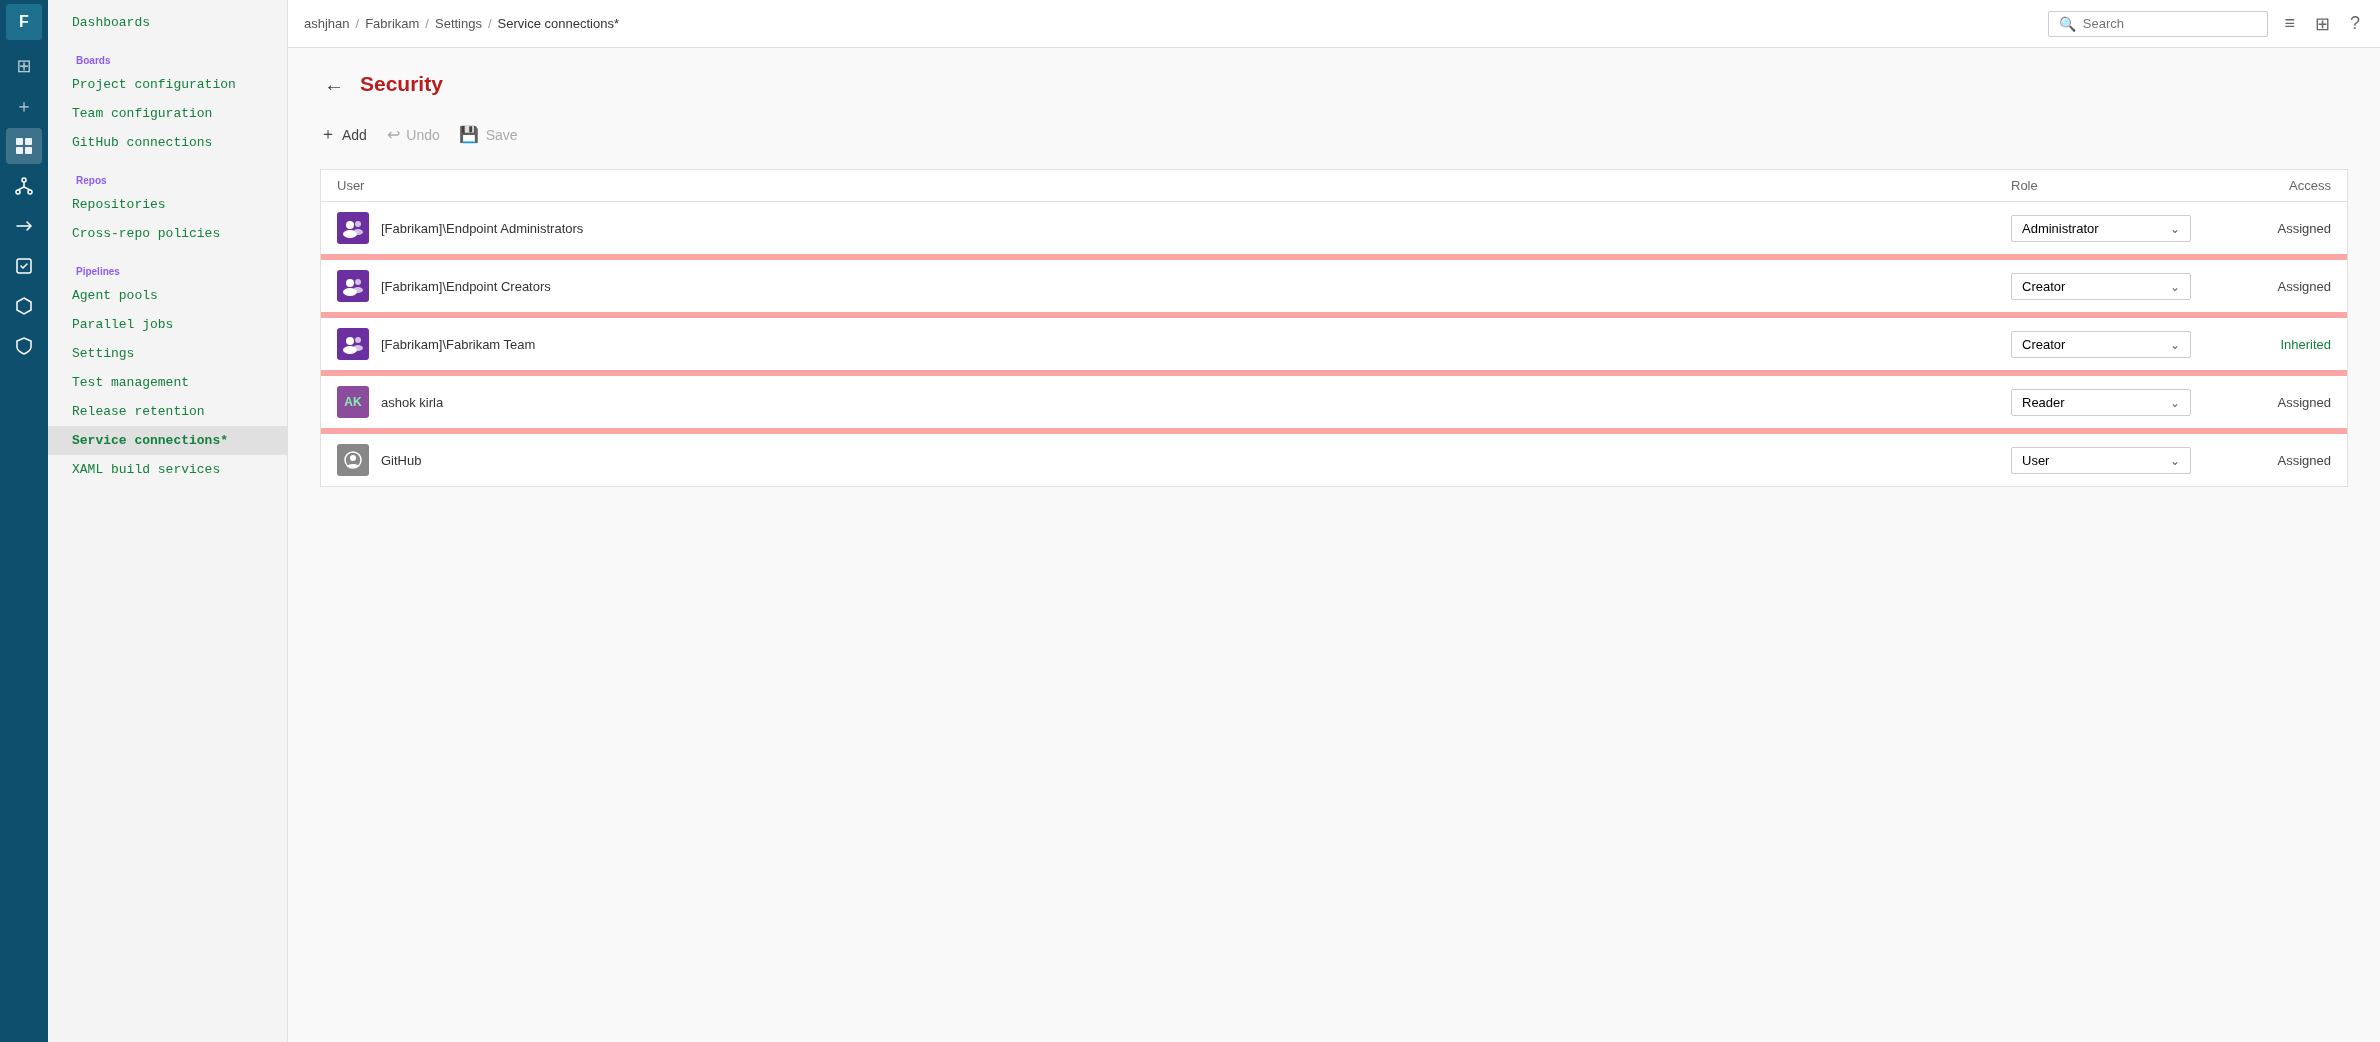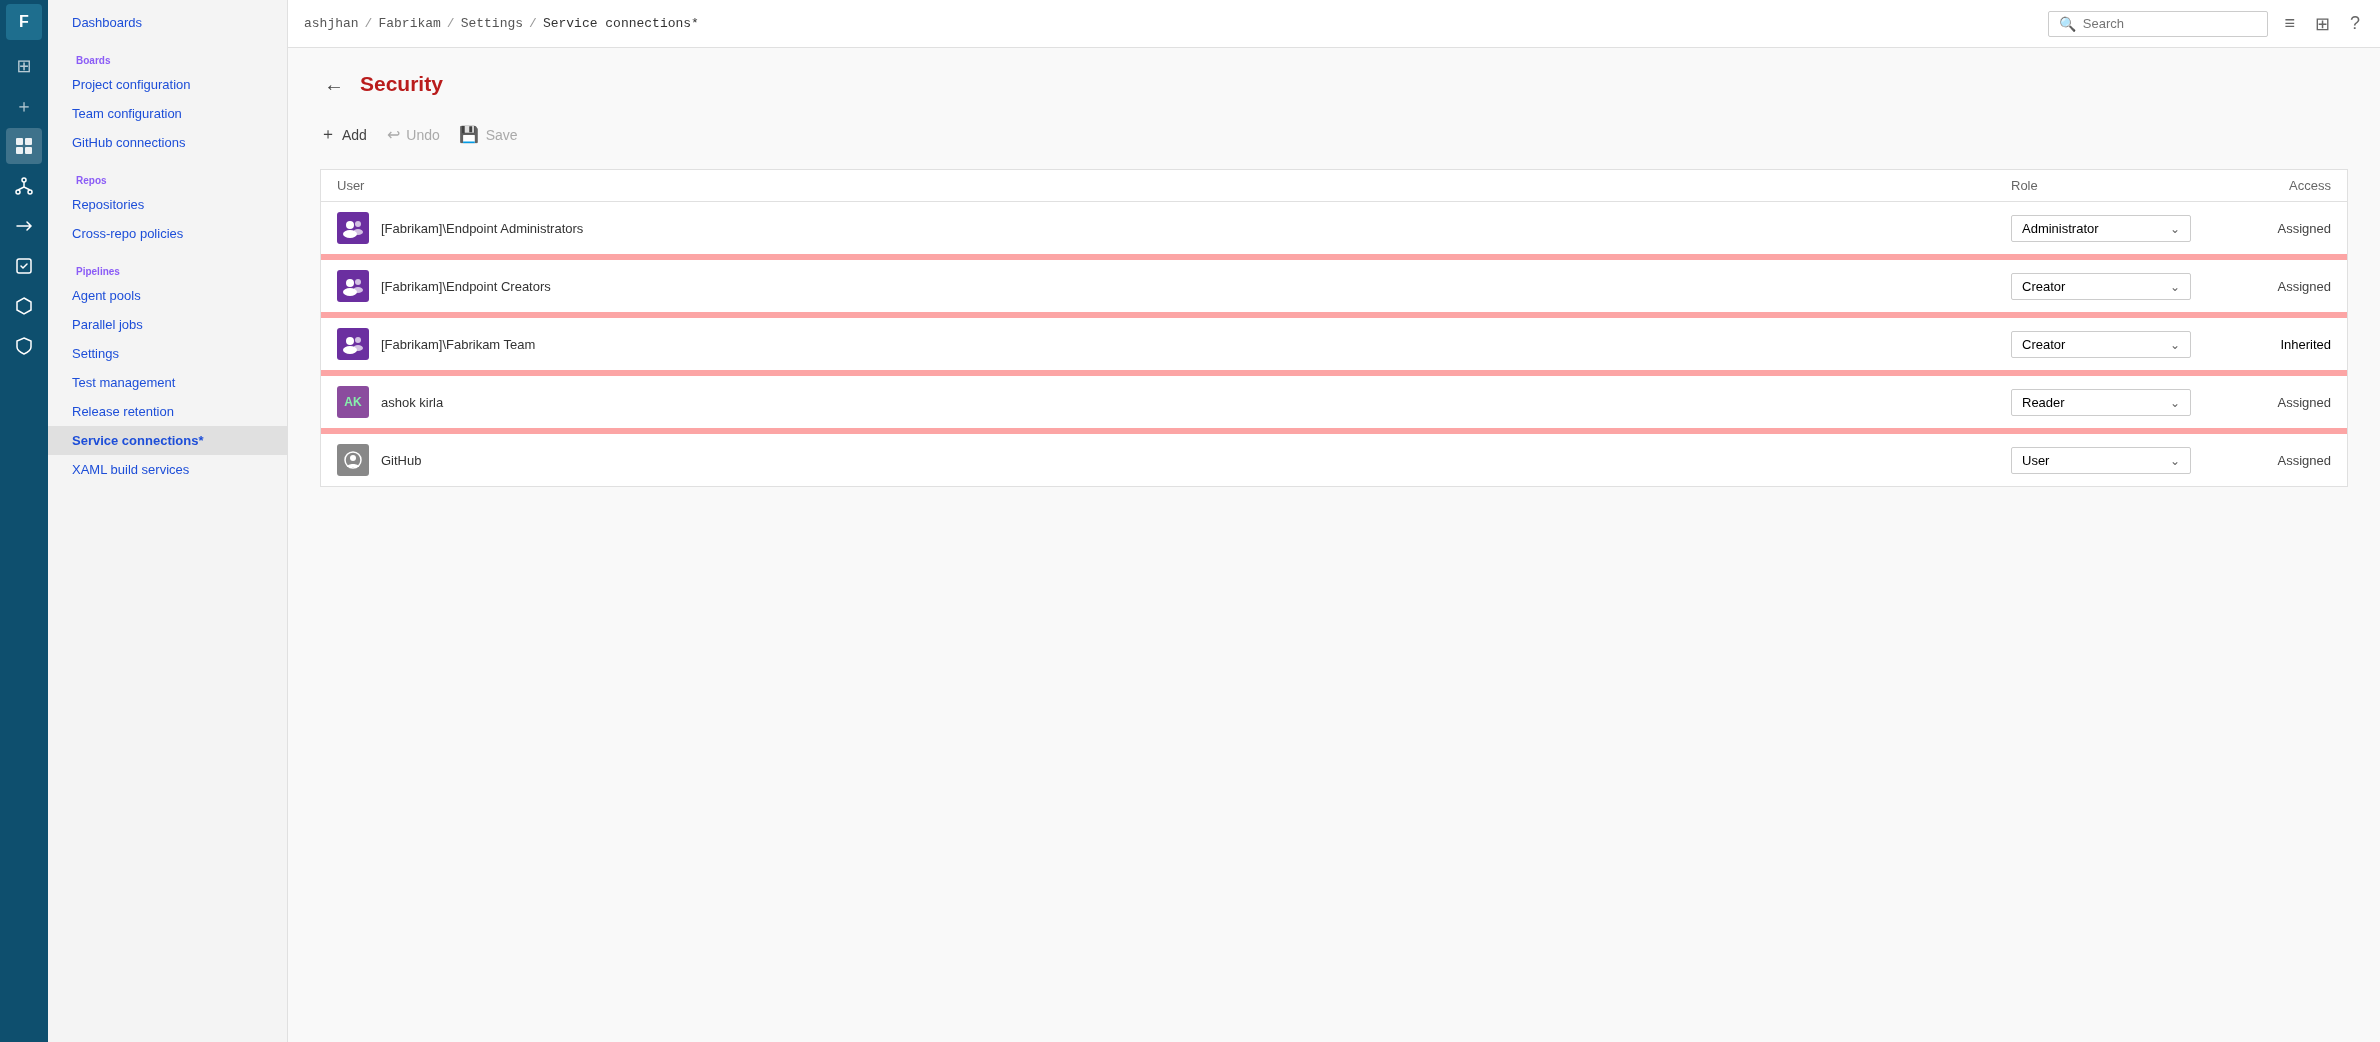--- a/index.html
+++ b/index.html
@@ -49,23 +49,24 @@
       padding: 8px 0;
     }
     .sidebar-section-header {
       font-weight: 700;
       font-size: 10px;
       padding: 10px 16px 4px 28px;
       color: #8b5cf6;
     }
     .sidebar-item {
       padding: 7px 16px 7px 24px;
-      color: #1d4ed8;
+      color: #15803d;
       cursor: pointer;
       font-size: 13px;
+      font-family: Liberation Mono, monospace;
     }
     .sidebar-item.active { background: #e0e0e0; font-weight: 600; }
     .sidebar-separator { height: 8px; }
 
     
     .main {
       flex: 1;
       display: flex;
       flex-direction: column;
       overflow: hidden;
@@ -76,21 +77,21 @@
       height: 48px;
       background: #fff;
       border-bottom: 1px solid #e0e0e0;
       display: flex;
       align-items: center;
       padding: 0 16px;
       flex-shrink: 0;
     }
     .breadcrumb {
       display: flex; align-items: center; gap: 6px;
-      color: #555; font-size: 13px; font-family: Liberation Mono, monospace;
+      color: #555; font-size: 13px;
     }
     .breadcrumb .sep { color: #999; }
     .breadcrumb .current { color: #333; font-weight: 500; }
     .topbar-right {
       margin-left: auto;
       display: flex; align-items: center; gap: 12px;
     }
     .search-box {
       display: flex; align-items: center;
       border: 1px solid #ccc;
@@ -207,21 +208,21 @@
       border-radius: 2px;
       justify-content: space-between;
       min-width: 155px;
     }
     .role-select .chevron { color: #666; font-size: 12px; margin-left: 8px; }
 
     .access-cell {
       font-size: 13px; color: #444;
       text-align: right;
     }
-    .access-cell.inherited { color: #000000; }
+    .access-cell.inherited { color: #15803d; }
   </style>
 </head>
 <body>
 
 <div class="icon-rail">
   <div class="app-icon">F</div>
   <div class="rail-icon">⊞</div>
   <div class="rail-icon">＋</div>
   <div class="rail-icon active">
     <svg width="20" height="20" viewBox="0 0 20 20" fill="none">

